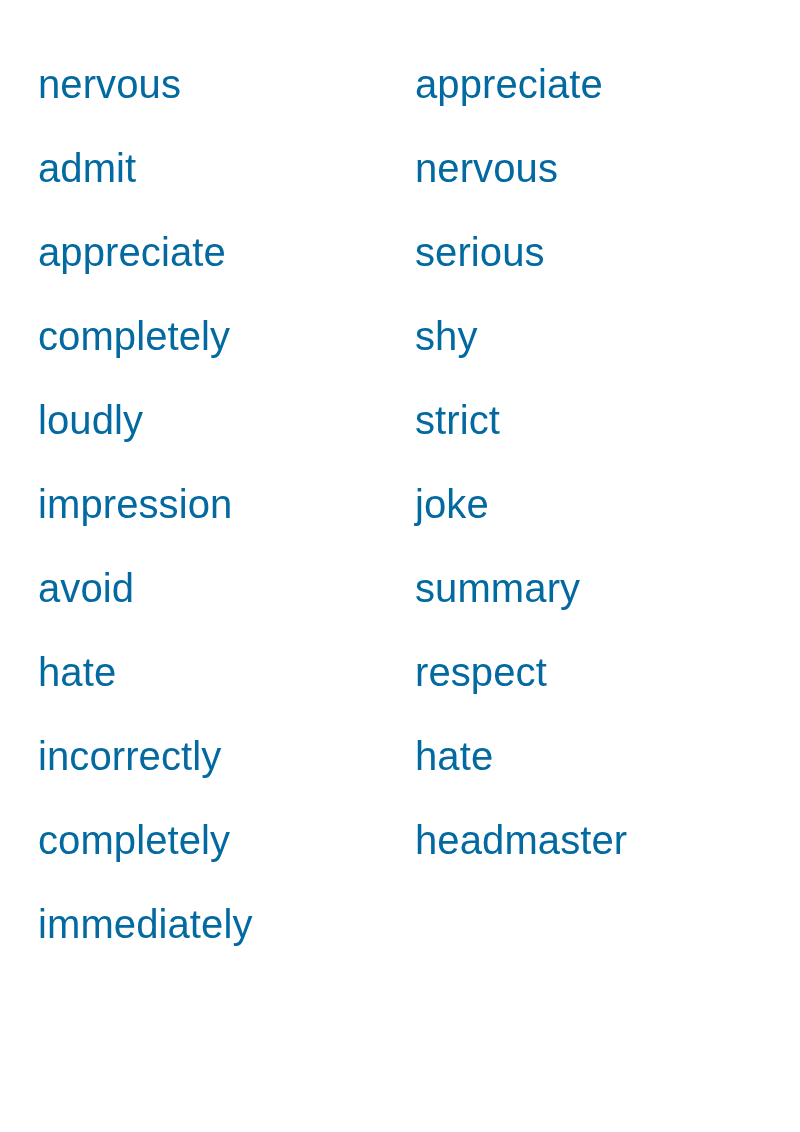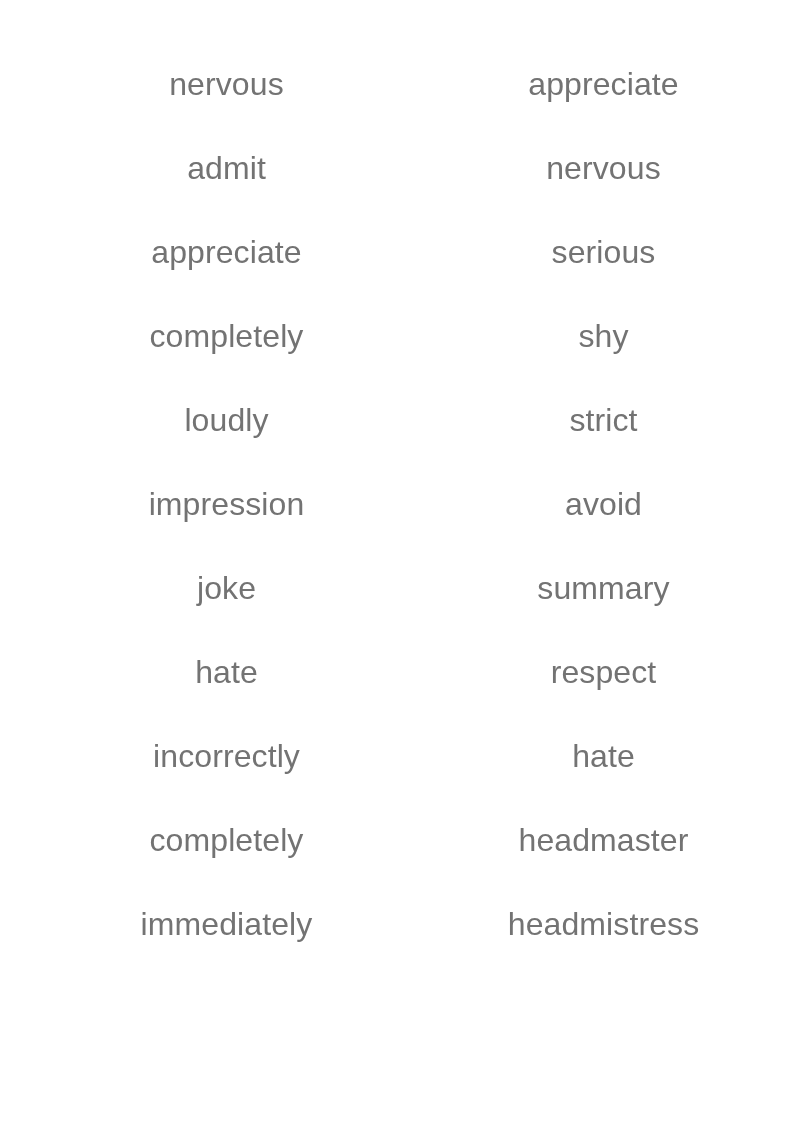--- a/index.html
+++ b/index.html
@@ -29,27 +29,26 @@
     top: 65px;
     left: 38px;
     width: 724px;
     display: grid;
     grid-template-columns: 377px 377px;
     grid-auto-rows: 84px;
     align-items: start;
   }
 
   .word-cell {
-    font-size: 32px;
+    font-size: 40px;
     line-height: 38px;
     font-weight: 400;
-    color: #737373;
+    color: #0369a1;
     letter-spacing: 0.1px;
     white-space: nowrap;
-    text-align: center;
   }
 
   .word-cell:empty {
     display: block;
   }
 </style>
 </head>
 <body>
 
 <div id="word-list-page">
@@ -65,31 +64,30 @@
 
     <div class="word-cell">serious</div>
     <div class="word-cell">completely</div>
 
     <div class="word-cell">shy</div>
     <div class="word-cell">loudly</div>
 
     <div class="word-cell">strict</div>
 
     <div class="word-cell">impression</div>
+    <div class="word-cell">joke</div>
+
     <div class="word-cell">avoid</div>
-
-    <div class="word-cell">joke</div>
     <div class="word-cell">summary</div>
 
     <div class="word-cell">hate</div>
     <div class="word-cell">respect</div>
 
     <div class="word-cell">incorrectly</div>
     <div class="word-cell">hate</div>
 
     <div class="word-cell">completely</div>
     <div class="word-cell">headmaster</div>
 
     <div class="word-cell">immediately</div>
-    <div class="word-cell">headmistress</div>
 
   </div>
 </div>
 
 </body></html>

